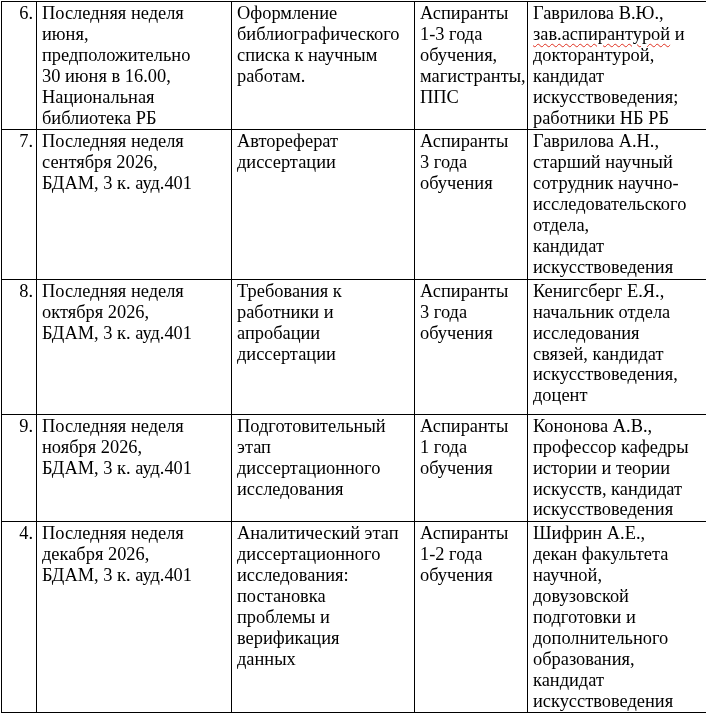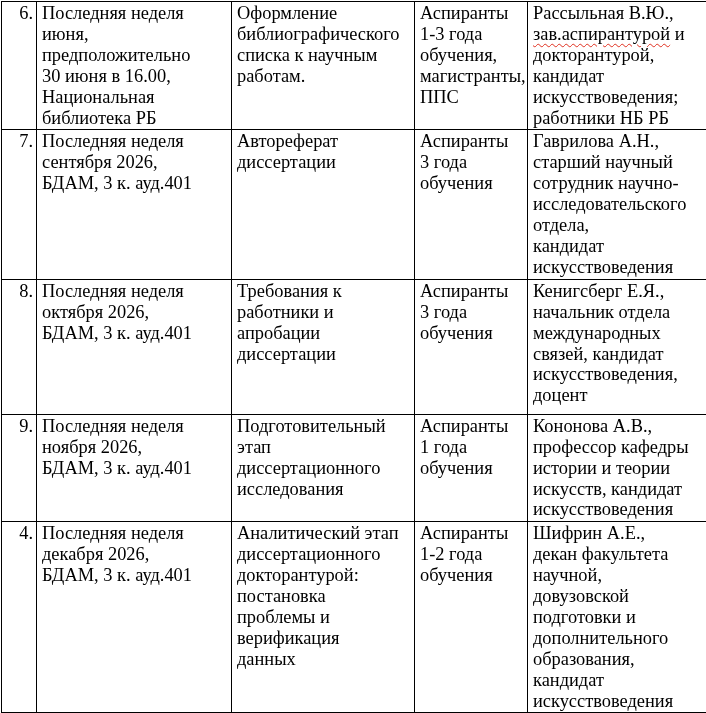--- a/index.html
+++ b/index.html
@@ -67,21 +67,21 @@
 библиотека РБ</td>
       <td>Оформление
 библиографического
 списка к научным
 работам.</td>
       <td>Аспиранты
 1-3 года
 обучения,
 магистранты,
 ППС</td>
-      <td><span>Рассыльная В.Ю.,
+      <td><span>Гаврилова В.Ю.,
 </span><span class="misspelled">зав.аспирантурой</span><span> и
 докторантурой,
 кандидат
 искусствоведения;
 работники НБ РБ</span></td>
     </tr>
     <tr style="height:147px">
       <td class="num-cell">7.</td>
       <td>Последняя неделя
 сентября 2026,
@@ -106,21 +106,21 @@
 БДАМ, 3 к. ауд.401</td>
       <td>Требования к
 работники и
 апробации
 диссертации</td>
       <td>Аспиранты
 3 года
 обучения</td>
       <td>Кенигсберг Е.Я.,
 начальник отдела
-международных
+исследования
 связей, кандидат
 искусствоведения,
 доцент</td>
     </tr>
     <tr style="height:105px">
       <td class="num-cell">9.</td>
       <td>Последняя неделя
 ноября 2026,
 БДАМ, 3 к. ауд.401</td>
       <td>Подготовительный
@@ -136,21 +136,21 @@
 искусств, кандидат
 искусствоведения</td>
     </tr>
     <tr style="height:192px">
       <td class="num-cell">4.</td>
       <td>Последняя неделя
 декабря 2026,
 БДАМ, 3 к. ауд.401</td>
       <td>Аналитический этап
 диссертационного
-докторантурой:
+исследования:
 постановка
 проблемы и
 верификация
 данных</td>
       <td>Аспиранты
 1-2 года
 обучения</td>
       <td>Шифрин А.Е.,
 декан факультета
 научной,

